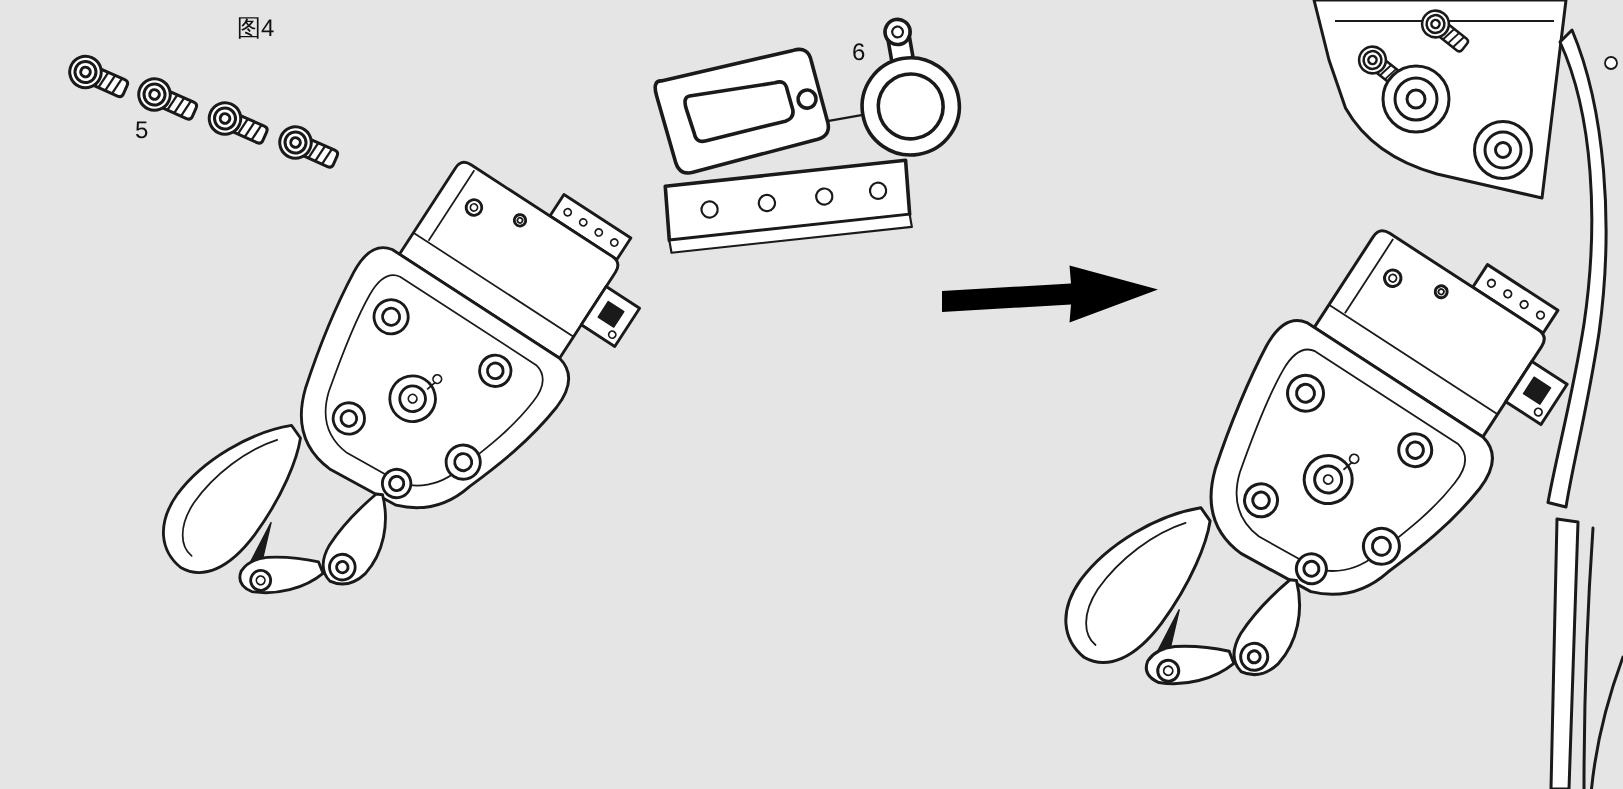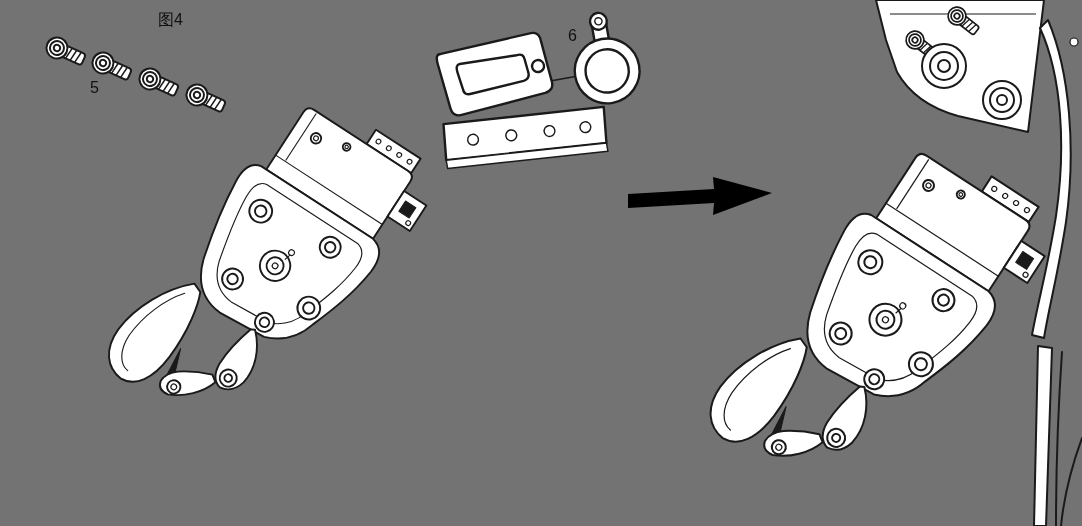--- a/index.html
+++ b/index.html
@@ -1,17 +1,17 @@
 <!DOCTYPE html>
 <html><head>
 <meta charset="utf-8">
 <style>
   * { margin:0; padding:0; box-sizing:border-box; }
   html,body { background:#ffffff; font-family:"Liberation Sans", sans-serif; }
-  .canvas { position:relative; width:1082px; height:526px; background:#737373; overflow:hidden; }
+  .canvas { position:relative; width:1082px; height:526px; background:#e5e5e5; overflow:hidden; }
   .scene { position:absolute; left:0; top:0; }
   .scene path, .scene rect, .scene circle, .scene ellipse {
     fill:#ffffff; stroke:#1a1a1a; stroke-width:2; stroke-linejoin:round; stroke-linecap:round;
   }
   .scene line { stroke:#1a1a1a; stroke-width:1.5; }
   .scene .thin { stroke-width:1.2; }
   .scene .nofill { fill:none; }
   .scene .dark { fill:#1a1a1a; stroke:#1a1a1a; stroke-width:1; }
   .scene .arrowfill { fill:#000000; stroke:none; }
   .figure-label { position:absolute; color:#111111; font-size:16px; line-height:1; }

